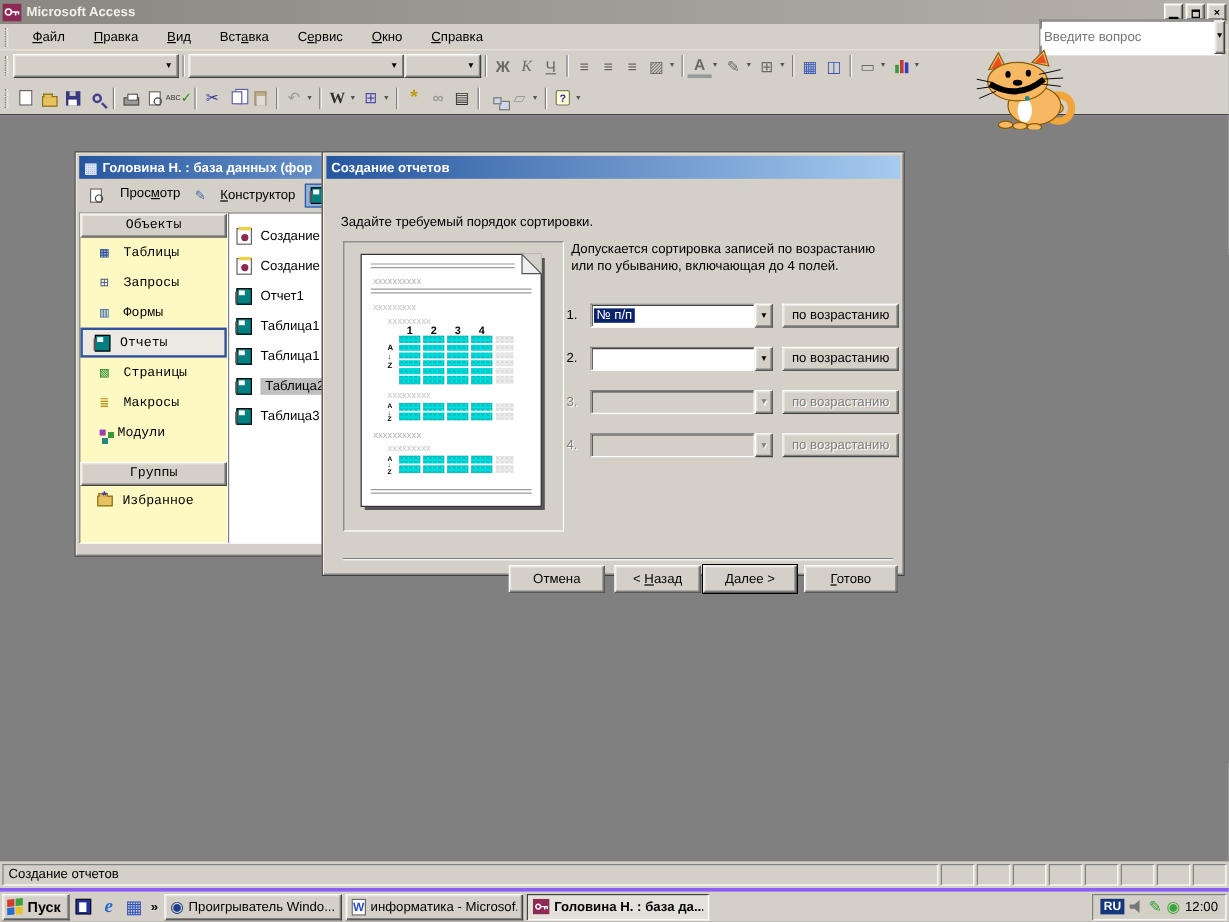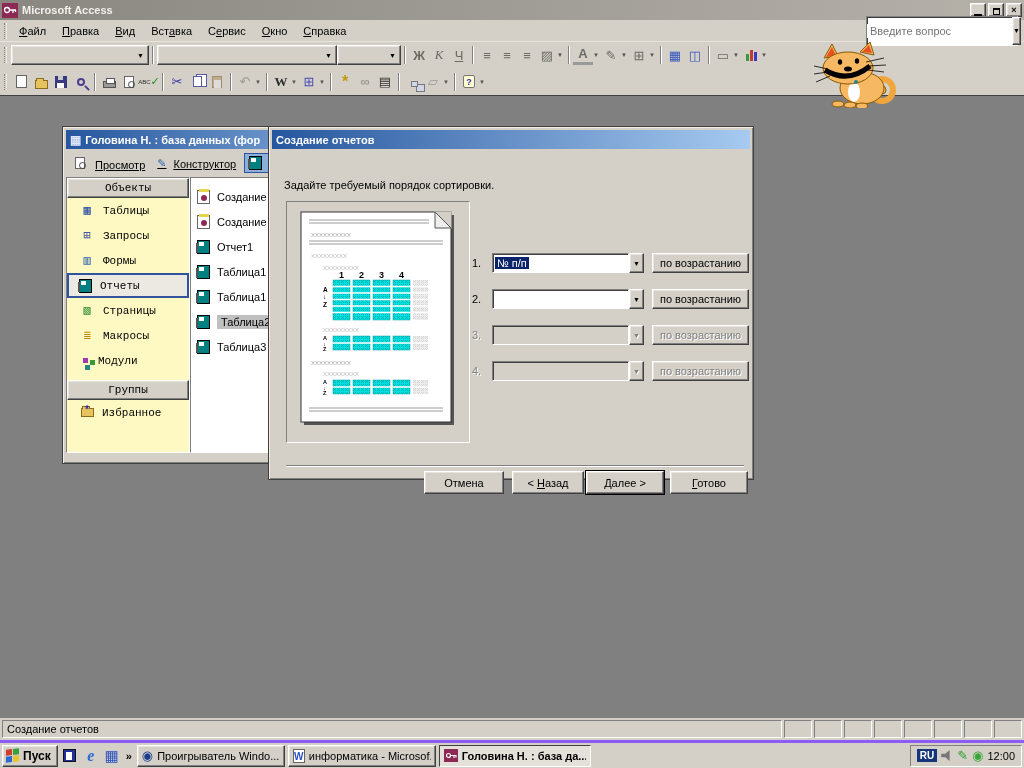--- a/index.html
+++ b/index.html
@@ -15,21 +15,21 @@
 
   
   .titlebar { height:20px; background:linear-gradient(to right,#8a8781,#b6b2aa); display:flex; align-items:center; padding:0 2px; }
   .titlebar .ttext { color:#f2f0ec; font-weight:bold; margin-left:4px; flex:1; }
   .winbtn { width:16px; height:14px; margin-left:2px; font-size:9px; font-weight:bold; line-height:11px; text-align:center; }
   .winbtn .mini { display:block; width:8px; border-bottom:2px solid #000; margin:9px auto 0; }
   .winbtn .rest { display:block; width:7px; height:7px; border:1px solid #000; border-top-width:2px; margin:2px auto 0; }
 
   .menubar { height:22px; display:flex; align-items:center; padding:0 2px; border-bottom:1px solid #e8e4dc; }
   .grip { width:3px; height:16px; border-left:1px dotted #808080; border-right:1px dotted #fff; margin:0 4px 0 2px; }
-  .menu-item { padding:3px 8px; }
+  .menu-item { padding:3px 8px;margin-left:8px; }
   .menu-item .key, .u { text-decoration:underline; }
   .qbox { margin-left:auto; margin-right:4px; width:152px; height:30px; display:flex; align-items:center; }
   .qbox input { flex:1; border:0; outline:0; height:14px; font:11px "Liberation Sans",sans-serif; color:#777; padding-left:3px; background:#fff; }
   .combo-arrow { width:15px; height:100%; font-size:7px; display:flex; align-items:center; justify-content:center; }
 
   .toolbar { display:flex; align-items:center; padding:1px 2px; }
   #fmtbar { height:26px; } #stdbar { height:28px; border-bottom:1px solid #404040; }
   .tsep { width:2px; height:18px; border-left:1px solid #808080; border-right:1px solid #fff; margin:0 3px; }
   .tbi { width:20px; height:20px; display:flex; align-items:center; justify-content:center; font-size:13px; color:#6b6b66; }
   .tbi.en { color:#2d2d2d; }
@@ -60,21 +60,21 @@
 
   
   #workspace { position:absolute; top:96px; left:0; width:1024px; height:622px; background:#808080; }
 
   .win { position:absolute; border:1px solid #404040; box-shadow: inset 1px 1px 0 #f0ece4, inset -1px -1px 0 #808080; background:#d4d0c8; padding:3px; }
   .wtitle { height:19px; background:linear-gradient(to right,#26569e,#a6caf0); display:flex; align-items:center; color:#fff; font-weight:bold; padding:0 4px; gap:4px; }
 
   
   #dbwin { left:62px; top:30px; width:404px; height:338px; }
   .dbtoolbar { height:28px; display:flex; align-items:center; gap:4px; padding:2px 2px; }
-  .dbtbtn { display:flex; align-items:flex-end; gap:7px; padding:2px 4px;text-decoration:underline; }
+  .dbtbtn { display:flex; align-items:flex-start; gap:12px; padding:2px 4px; }
   .dbbody { display:flex; height:276px; }
   .sidebar { width:124px; border:1px solid; border-color:#808080 #fff #fff #808080; background:#fef9c3;font-family:Liberation Mono, monospace; }
   .obj-header { height:20px; display:flex; align-items:center; justify-content:center; }
   .side-item { height:25px; display:flex; align-items:center; gap:8px; padding-left:12px; }
   .side-item .sic { width:16px; text-align:center; font-size:12px; }
   .side-item.sel { background:#ece9e2; border:2px solid #31539c; padding-left:10px; }
   .dblist { flex:1; background:#fff; border:1px solid; border-color:#808080 #fff #fff #808080; padding:6px 0 0 6px; overflow:hidden; }
   .dbrow { height:25px; display:flex; align-items:center; gap:7px; white-space:nowrap; }
   .ic-rep { width:13px; height:14px; background:#008080; border:1px solid #000; position:relative; flex:0 0 13px; }
   .ic-rep::after { content:""; position:absolute; left:1px; top:1px; width:5px; height:4px; background:#fff; }
@@ -328,21 +328,21 @@
             <span>Страницы</span>
           </div>
         <div class="side-item">
             <span class="sic" style="color:#b8860b">≣</span>
             <span>Макросы</span>
           </div>
         <div class="side-item">
             <span class="ic-mod"></span>
             <span style="margin-left:2px">Модули</span>
           </div>
-        <div class="obj-header btn" style="margin-top:7px">Группы</div>
+        <div class="obj-header btn" style="margin-top:12px">Группы</div>
         <div class="side-item">
             <span class="ic-fav">
               <i>*</i>
             </span>
             <span>Избранное</span>
           </div>
       </div>
       <div class="dblist">
         <div class="dbrow">
             <span class="ic-wiz"></span>
@@ -443,20 +443,21 @@
               <path d="M30 175H128" stroke="#fff" stroke-width="1.4"></path>
               <text x="22" y="172" font-size="5.5" font-weight="bold" fill="#000">A</text>
               <text x="22" y="177.5" font-size="5.5" font-weight="bold" fill="#000">↓</text>
               <text x="22" y="183" font-size="5.5" font-weight="bold" fill="#000">Z</text>
             </g>
             <path d="M8 196H142M8 199H142" stroke="#9c9c9c"></path>
           </g>
         </svg>
       </div>
 
+      <div class="wiz-desc">Допускается сортировка записей по возрастанию или по убыванию, включающая до 4 полей.</div>
 
       <div class="sortrow" style="top:104px">
         <span class="num">1.</span>
         <span class="scombo">
             <span class="sfield">
               <span class="sval">№ п/п</span>
             </span>
             <span class="combo-arrow btn">▼</span>
           </span>
         <span class="sortbtn btn">по возрастанию</span>

